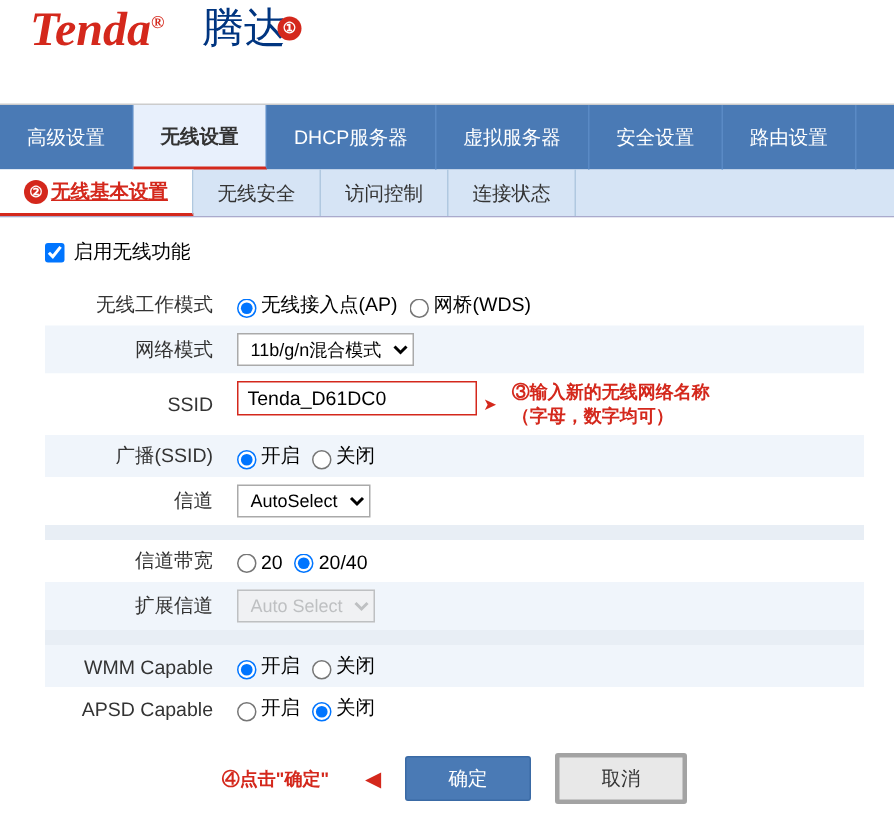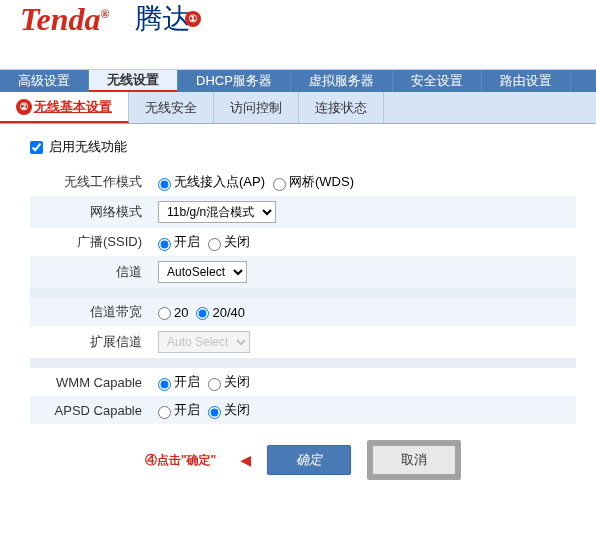--- a/index.html
+++ b/index.html
@@ -42,21 +42,21 @@
     .logo-chinese {
       font-size: 28px;
       color: #003580;
       font-weight: normal;
       margin-left: 17px;
     }
 
     
     .navbar {
       background: #4a7ab5;
-      height: 22px;
+      height: 43px;
       display: flex;
       align-items: stretch;
     }
     .nav-item {
       color: #fff;
       padding: 0 18px;
       display: flex;
       align-items: center;
       cursor: pointer;
       font-size: 13px;
@@ -201,26 +201,25 @@
       padding-bottom: 10px;
     }
     .btn-confirm {
       background: #4a7ab5;
       color: #fff;
       border: 1px solid #3a6aa5;
       padding: 5px 28px;
       font-size: 13px;
       cursor: pointer;
       border-radius: 2px;
-      font-style: italic;
     }
     .btn-cancel {
       background: #e8e8e8;
       color: #333;
-      border: 6px solid #a3a3a3;
+      border: 3px solid #a3a3a3;
       padding: 5px 28px;
       font-size: 13px;
       cursor: pointer;
       border-radius: 2px;
     }
 
     .bottom-annotation {
       color: #d4281c;
       font-size: 12px;
       font-weight: bold;
@@ -304,20 +303,35 @@
         <td class="label-cell">网络模式</td>
         <td>
           <div class="value-cell">
             <select class="sel">
               <option>11b/g/n混合模式</option>
             </select>
           </div>
         </td>
       </tr>
 
+      <tr>
+        <td class="label-cell">SSID</td>
+        <td>
+          <div style="display:flex;align-items:flex-start;gap:4px;">
+            <input type="text" class="text-input" value="Tenda_D61DC0" style="">
+            <div style="display:inline-flex;align-items:center;">
+              <span style="color:#d4281c;font-size:11px;margin-right:2px;">➤</span>
+              <div class="annotation">
+                <div>③输入新的无线网络名称</div>
+                <div>（字母，数字均可）</div>
+              </div>
+            </div>
+          </div>
+        </td>
+      </tr>
 
       <tr>
         <td class="label-cell">广播(SSID)</td>
         <td>
           <div class="value-cell">
             <label class="radio-label">
               <input type="radio" name="broadcast" checked="" style="">
               <span>开启</span>
             </label>
             <label class="radio-label">

